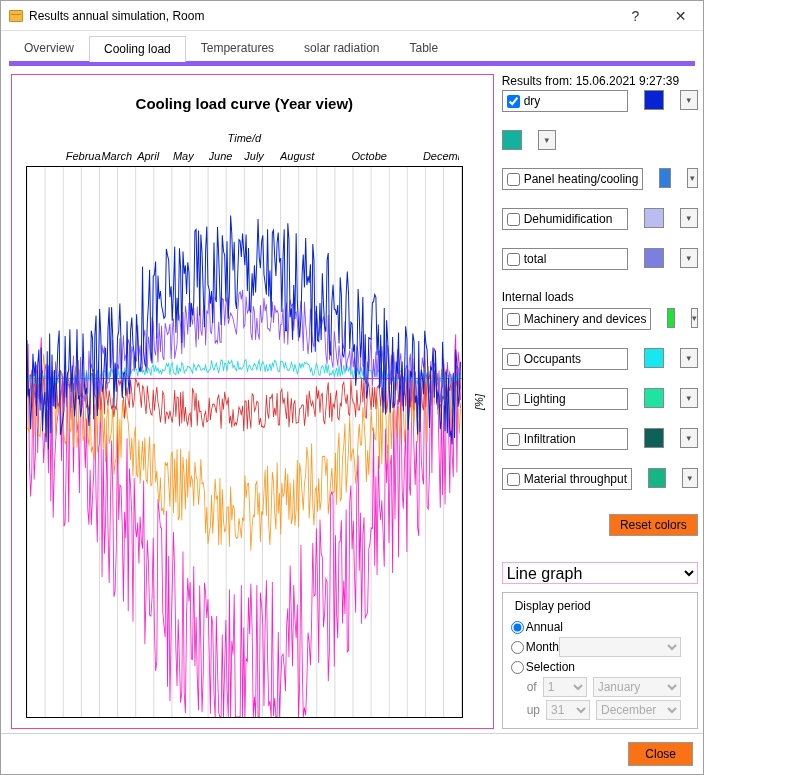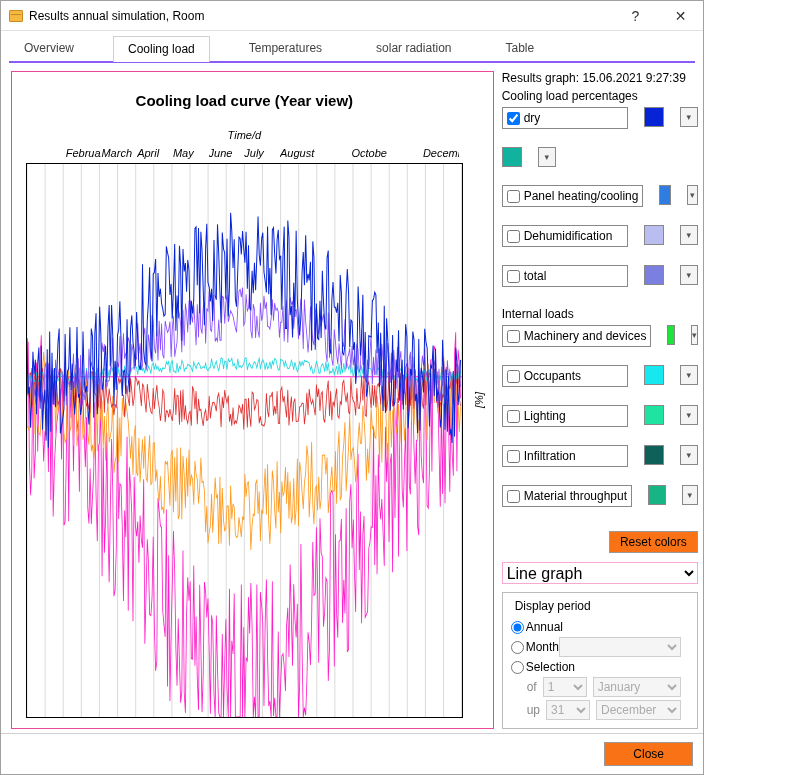--- a/index.html
+++ b/index.html
@@ -4,21 +4,21 @@
 <style>
   * { box-sizing: border-box; font-family: "Segoe UI", Tahoma, sans-serif; }
   body { margin: 0; background: #fff; }
   .window { width: 704px; height: 775px; border: 1px solid #a0a0a0; display: flex; flex-direction: column; background: #fff; position: relative; }
   .titlebar { height: 30px; display: flex; align-items: center; padding: 0 0 0 8px; border-bottom: 1px solid #e0e0e0; }
   .titlebar-icon { width: 14px; height: 12px; background: #f5b942; border: 1px solid #c78a1f; margin-right: 6px; border-radius: 1px; position: relative; }
   .titlebar-icon::before { content:""; position:absolute; left:1px; right:1px; top:3px; height:1px; background:#c78a1f; }
   .titlebar-text { font-size: 12px; color: #000; flex: 1; }
   .winbtn { width: 45px; height: 28px; display: flex; align-items: center; justify-content: center; font-size: 14px; color: #333; }
 
-  .tabs { display: flex; border-bottom: 2px solid #8b5cf6; margin: 4px 8px 0 8px; gap: 24px; }
+  .tabs { display: flex; border-bottom: 5px solid #8b5cf6; margin: 4px 8px 0 8px; }
   .tab { padding: 5px 14px 6px 14px; font-size: 12px; color: #444; border: 1px solid transparent; border-bottom: none; cursor: pointer; }
   .tab.active { border-color: #d0d0d0; background: #fff; position: relative; top: 1px; color: #000; }
 
   .body { flex: 1; display: flex; padding: 8px 10px 4px 10px; gap: 8px; overflow: hidden; }
   .chart-wrap { flex: 1; border: 1px solid #ec4899; background: #fff; position: relative; padding: 10px 30px 10px 14px; display: flex; flex-direction: column; }
   .chart-title { text-align: center; font-size: 15px; font-weight: bold; margin: 10px 0 20px 0; }
   .axis-top-label { text-align: center; font-size: 11px; font-style: italic; margin-bottom: 6px; }
   .month-row { display: flex; font-size: 11px; font-style: italic; padding: 0 4px 4px 4px; }
   .month-row span { flex: 1; text-align: left; white-space: nowrap; overflow: hidden; }
   .month-row span.hide { visibility: hidden; }
@@ -42,21 +42,21 @@
   .fieldset { border: 1px solid #bbb; margin-top: 8px; padding: 6px 16px 8px 8px; }
   .fieldset-title { font-size: 12px; margin: -12px 0 4px 0; background: #fff; display: inline-block; padding: 0 4px; }
   .radio-row { display: flex; align-items: center; font-size: 12px; margin: 3px 0; }
   .radio-row input[type=radio] { margin: 0 2px 0 0; }
   .mini-select { height: 20px; border: 1px solid #bbb; font-size: 12px; background: #f2f2f2; color: #888; }
   .mini-select.narrow { width: 44px; }
   .mini-select.wide { flex: 1; min-width: 80px; }
   .ofup { display: flex; align-items: center; gap: 6px; margin: 3px 0 0 16px; font-size: 12px; color: #888; }
 
   .footer { border-top: 1px solid #d0d0d0; padding: 8px 10px; display: flex; justify-content: flex-end; }
-  .footer .btn { padding: 4px 28px; }
+  .footer .btn { padding: 4px 16px; }
 </style>
 </head>
 <body>
 
 <div class="window">
 
   <div class="titlebar">
     <div class="titlebar-icon"></div>
     <div class="titlebar-text">Results annual simulation, Room</div>
     <div class="winbtn">?</div>
@@ -124,25 +124,24 @@
             <path d="M 0 200 L 0.0 202.6 L 1.4 205.1 L 2.8 196.4 L 4.3 202.4 L 5.7 197.8 L 7.1 194.7 L 8.5 204.6 L 10.0 203.2 L 11.4 196.1 L 12.8 204.1 L 14.2 204.3 L 15.7 195.6 L 17.1 196.0 L 18.5 196.0 L 19.9 200.0 L 21.4 199.2 L 22.8 197.5 L 24.2 204.4 L 25.6 196.7 L 27.1 203.6 L 28.5 203.8 L 29.9 195.6 L 31.3 197.3 L 32.8 205.3 L 34.2 202.9 L 35.6 197.8 L 37.0 203.8 L 38.5 201.4 L 39.9 200.0 L 41.3 194.3 L 42.7 198.4 L 44.2 198.8 L 45.6 195.7 L 47.0 200.6 L 48.4 201.3 L 49.9 203.3 L 51.3 203.3 L 52.7 202.5 L 54.1 199.8 L 55.6 201.2 L 57.0 197.3 L 58.4 204.3 L 59.8 201.6 L 61.3 192.9 L 62.7 199.9 L 64.1 199.2 L 65.5 196.1 L 67.0 193.5 L 68.4 201.3 L 69.8 202.0 L 71.2 192.0 L 72.7 202.6 L 74.1 193.6 L 75.5 202.6 L 76.9 198.4 L 78.4 201.9 L 79.8 196.3 L 81.2 195.4 L 82.6 197.9 L 84.1 191.9 L 85.5 200.9 L 86.9 200.6 L 88.3 196.6 L 89.8 197.6 L 91.2 192.9 L 92.6 193.3 L 94.0 192.8 L 95.5 193.9 L 96.9 201.0 L 98.3 193.3 L 99.7 198.6 L 101.2 190.7 L 102.6 194.1 L 104.0 190.0 L 105.4 193.4 L 106.8 190.3 L 108.3 199.1 L 109.7 192.2 L 111.1 200.9 L 112.5 196.9 L 114.0 194.0 L 115.4 196.8 L 116.8 190.4 L 118.2 193.8 L 119.7 197.0 L 121.1 198.6 L 122.5 198.7 L 123.9 196.7 L 125.4 192.4 L 126.8 191.5 L 128.2 190.7 L 129.6 191.0 L 131.1 191.4 L 132.5 198.0 L 133.9 189.2 L 135.3 193.4 L 136.8 189.7 L 138.2 194.2 L 139.6 192.3 L 141.0 196.8 L 142.5 188.8 L 143.9 195.3 L 145.3 190.2 L 146.7 192.2 L 148.2 197.3 L 149.6 189.0 L 151.0 187.2 L 152.4 193.4 L 153.9 188.2 L 155.3 192.9 L 156.7 190.4 L 158.1 194.7 L 159.6 192.4 L 161.0 195.5 L 162.4 191.6 L 163.8 192.5 L 165.3 191.7 L 166.7 185.9 L 168.1 188.3 L 169.5 185.9 L 171.0 196.5 L 172.4 186.9 L 173.8 185.1 L 175.2 194.5 L 176.7 195.1 L 178.1 196.3 L 179.5 186.9 L 180.9 196.0 L 182.4 190.6 L 183.8 192.7 L 185.2 184.7 L 186.6 186.9 L 188.1 194.8 L 189.5 192.0 L 190.9 192.3 L 192.3 188.3 L 193.8 189.1 L 195.2 189.7 L 196.6 192.1 L 198.0 194.8 L 199.5 186.1 L 200.9 189.4 L 202.3 192.3 L 203.7 188.6 L 205.2 187.0 L 206.6 188.5 L 208.0 192.1 L 209.4 191.9 L 210.8 190.4 L 212.3 191.7 L 213.7 187.3 L 215.1 193.0 L 216.5 194.3 L 218.0 192.0 L 219.4 191.2 L 220.8 182.9 L 222.2 189.1 L 223.7 192.2 L 225.1 188.6 L 226.5 185.6 L 227.9 191.0 L 229.4 194.3 L 230.8 188.4 L 232.2 182.4 L 233.6 183.1 L 235.1 192.7 L 236.5 185.5 L 237.9 185.9 L 239.3 193.3 L 240.8 183.4 L 242.2 185.8 L 243.6 185.2 L 245.0 182.9 L 246.5 189.7 L 247.9 187.6 L 249.3 191.2 L 250.7 192.6 L 252.2 183.3 L 253.6 191.1 L 255.0 189.6 L 256.4 191.5 L 257.9 189.8 L 259.3 187.6 L 260.7 182.9 L 262.1 182.2 L 263.6 193.7 L 265.0 188.8 L 266.4 187.3 L 267.8 190.8 L 269.3 192.1 L 270.7 188.1 L 272.1 186.0 L 273.5 187.7 L 275.0 191.7 L 276.4 186.2 L 277.8 182.7 L 279.2 192.9 L 280.7 186.4 L 282.1 184.0 L 283.5 186.8 L 284.9 193.7 L 286.4 186.8 L 287.8 192.5 L 289.2 191.1 L 290.6 185.9 L 292.1 192.8 L 293.5 185.4 L 294.9 188.4 L 296.3 182.9 L 297.8 183.9 L 299.2 189.3 L 300.6 193.7 L 302.0 193.3 L 303.5 183.6 L 304.9 184.2 L 306.3 184.8 L 307.7 190.2 L 309.2 185.4 L 310.6 189.4 L 312.0 192.2 L 313.4 192.3 L 314.8 190.0 L 316.3 184.6 L 317.7 187.9 L 319.1 193.6 L 320.5 186.3 L 322.0 191.2 L 323.4 195.3 L 324.8 192.4 L 326.2 185.3 L 327.7 190.0 L 329.1 185.9 L 330.5 189.0 L 331.9 184.7 L 333.4 185.8 L 334.8 185.4 L 336.2 186.5 L 337.6 187.0 L 339.1 193.6 L 340.5 190.3 L 341.9 196.7 L 343.3 196.4 L 344.8 191.2 L 346.2 185.6 L 347.6 189.0 L 349.0 196.1 L 350.5 197.0 L 351.9 190.2 L 353.3 188.0 L 354.7 189.7 L 356.2 195.2 L 357.6 185.9 L 359.0 194.8 L 360.4 186.8 L 361.9 196.9 L 363.3 195.2 L 364.7 196.2 L 366.1 192.0 L 367.6 198.1 L 369.0 194.2 L 370.4 190.0 L 371.8 198.2 L 373.3 188.0 L 374.7 198.1 L 376.1 190.8 L 377.5 196.4 L 379.0 187.3 L 380.4 194.7 L 381.8 190.6 L 383.2 188.4 L 384.7 193.0 L 386.1 189.4 L 387.5 196.6 L 388.9 192.6 L 390.4 199.9 L 391.8 194.8 L 393.2 188.6 L 394.6 193.2 L 396.1 190.0 L 397.5 200.0 L 398.9 200.1 L 400.3 189.3 L 401.8 197.7 L 403.2 191.7 L 404.6 199.6 L 406.0 200.8 L 407.5 199.0 L 408.9 191.9 L 410.3 192.2 L 411.7 193.0 L 413.2 197.3 L 414.6 191.0 L 416.0 192.7 L 417.4 198.6 L 418.8 192.1 L 420.3 193.1 L 421.7 191.0 L 423.1 190.6 L 424.5 201.1 L 426.0 193.4 L 427.4 193.5 L 428.8 199.9 L 430.2 200.8 L 431.7 195.7 L 433.1 196.3 L 434.5 196.3 L 435.9 192.3 L 437.4 197.5 L 438.8 198.8 L 440.2 202.2 L 441.6 198.3 L 443.1 203.3 L 444.5 196.5 L 445.9 193.8 L 447.3 192.8 L 448.8 194.1 L 450.2 203.0 L 451.6 198.3 L 453.0 202.1 L 454.5 196.8 L 455.9 202.8 L 457.3 203.4 L 458.7 194.4 L 460.2 201.4 L 461.6 193.1 L 463.0 202.6 L 464.4 201.0 L 465.9 202.1 L 467.3 204.5 L 468.7 196.5 L 470.1 201.5 L 471.6 195.1 L 473.0 195.1 L 474.4 198.2 L 475.8 193.4 L 477.3 203.8 L 478.7 199.3 L 480.1 194.4 L 481.5 193.4 L 483.0 199.7 L 484.4 205.0 L 485.8 195.0 L 487.2 194.4 L 488.7 196.3 L 490.1 203.7 L 491.5 202.5 L 492.9 199.3 L 494.4 202.4 L 495.8 195.0 L 497.2 197.0 L 498.6 198.0 L 500.1 202.8 L 501.5 196.4 L 502.9 197.7 L 504.3 196.9 L 505.8 204.4 L 507.2 196.4 L 508.6 196.4 L 510.0 204.1 L 511.5 201.2 L 512.9 196.2 L 514.3 202.5 L 515.7 194.9 L 517.2 203.4 L 518.6 194.6" fill="none" stroke="#25d8e0" stroke-width="1"></path>
             <path d="M 0 200 L 0.0 214.8 L 1.4 200.8 L 2.8 219.9 L 4.3 206.7 L 5.7 191.8 L 7.1 207.7 L 8.5 211.1 L 10.0 221.7 L 11.4 227.4 L 12.8 207.2 L 14.2 219.6 L 15.7 208.3 L 17.1 224.2 L 18.5 214.9 L 19.9 229.4 L 21.4 191.2 L 22.8 186.5 L 24.2 220.0 L 25.6 187.4 L 27.1 213.7 L 28.5 209.3 L 29.9 192.0 L 31.3 225.7 L 32.8 226.4 L 34.2 184.0 L 35.6 201.6 L 37.0 200.4 L 38.5 192.8 L 39.9 220.5 L 41.3 210.6 L 42.7 197.4 L 44.2 211.8 L 45.6 186.1 L 47.0 227.1 L 48.4 204.4 L 49.9 206.1 L 51.3 211.0 L 52.7 227.7 L 54.1 199.7 L 55.6 178.3 L 57.0 210.7 L 58.4 196.2 L 59.8 208.1 L 61.3 182.6 L 62.7 224.6 L 64.1 179.6 L 65.5 222.6 L 67.0 214.2 L 68.4 222.0 L 69.8 210.0 L 71.2 194.1 L 72.7 214.4 L 74.1 173.7 L 75.5 193.5 L 76.9 186.1 L 78.4 193.1 L 79.8 191.6 L 81.2 216.1 L 82.6 197.2 L 84.1 217.6 L 85.5 183.7 L 86.9 215.4 L 88.3 200.5 L 89.8 168.1 L 91.2 176.6 L 92.6 169.6 L 94.0 198.4 L 95.5 210.1 L 96.9 204.1 L 98.3 203.7 L 99.7 195.1 L 101.2 183.1 L 102.6 163.3 L 104.0 210.7 L 105.4 185.8 L 106.8 206.3 L 108.3 186.2 L 109.7 191.4 L 111.1 161.9 L 112.5 200.6 L 114.0 179.0 L 115.4 159.2 L 116.8 183.2 L 118.2 177.8 L 119.7 177.5 L 121.1 163.1 L 122.5 167.0 L 123.9 195.9 L 125.4 169.5 L 126.8 175.7 L 128.2 193.6 L 129.6 181.5 L 131.1 183.2 L 132.5 149.7 L 133.9 178.4 L 135.3 168.6 L 136.8 193.5 L 138.2 189.3 L 139.6 161.0 L 141.0 154.0 L 142.5 193.4 L 143.9 189.7 L 145.3 160.5 L 146.7 169.9 L 148.2 183.7 L 149.6 142.1 L 151.0 147.8 L 152.4 172.4 L 153.9 178.0 L 155.3 156.5 L 156.7 184.8 L 158.1 147.4 L 159.6 175.0 L 161.0 150.1 L 162.4 179.5 L 163.8 182.6 L 165.3 147.6 L 166.7 153.3 L 168.1 158.3 L 169.5 156.2 L 171.0 148.2 L 172.4 181.5 L 173.8 155.4 L 175.2 143.2 L 176.7 181.2 L 178.1 174.1 L 179.5 167.5 L 180.9 136.6 L 182.4 141.6 L 183.8 150.4 L 185.2 176.9 L 186.6 137.1 L 188.1 170.9 L 189.5 131.3 L 190.9 139.7 L 192.3 158.3 L 193.8 128.9 L 195.2 128.5 L 196.6 141.6 L 198.0 148.9 L 199.5 132.9 L 200.9 150.2 L 202.3 170.5 L 203.7 131.8 L 205.2 163.1 L 206.6 122.8 L 208.0 154.6 L 209.4 159.5 L 210.8 135.0 L 212.3 130.3 L 213.7 168.7 L 215.1 136.3 L 216.5 138.2 L 218.0 119.6 L 219.4 155.9 L 220.8 157.3 L 222.2 141.7 L 223.7 122.9 L 225.1 167.0 L 226.5 163.9 L 227.9 166.5 L 229.4 146.3 L 230.8 165.5 L 232.2 165.8 L 233.6 124.4 L 235.1 125.6 L 236.5 150.1 L 237.9 130.5 L 239.3 123.4 L 240.8 148.4 L 242.2 143.7 L 243.6 138.1 L 245.0 140.1 L 246.5 143.3 L 247.9 148.8 L 249.3 154.1 L 250.7 158.3 L 252.2 134.8 L 253.6 119.8 L 255.0 118.0 L 256.4 125.1 L 257.9 116.2 L 259.3 151.5 L 260.7 149.0 L 262.1 122.5 L 263.6 138.0 L 265.0 135.5 L 266.4 117.9 L 267.8 156.7 L 269.3 164.0 L 270.7 131.7 L 272.1 136.7 L 273.5 163.5 L 275.0 142.8 L 276.4 157.1 L 277.8 163.2 L 279.2 130.5 L 280.7 147.3 L 282.1 142.3 L 283.5 124.0 L 284.9 136.2 L 286.4 129.9 L 287.8 152.4 L 289.2 153.1 L 290.6 155.2 L 292.1 144.9 L 293.5 127.2 L 294.9 147.4 L 296.3 130.7 L 297.8 137.5 L 299.2 135.6 L 300.6 138.9 L 302.0 163.4 L 303.5 149.0 L 304.9 148.7 L 306.3 133.9 L 307.7 166.8 L 309.2 139.2 L 310.6 128.2 L 312.0 168.1 L 313.4 139.7 L 314.8 125.5 L 316.3 132.1 L 317.7 129.2 L 319.1 154.9 L 320.5 138.0 L 322.0 137.0 L 323.4 145.6 L 324.8 164.8 L 326.2 142.1 L 327.7 126.7 L 329.1 141.9 L 330.5 173.9 L 331.9 127.5 L 333.4 148.3 L 334.8 161.4 L 336.2 177.1 L 337.6 163.2 L 339.1 133.7 L 340.5 154.6 L 341.9 165.8 L 343.3 170.2 L 344.8 139.2 L 346.2 135.2 L 347.6 149.8 L 349.0 160.2 L 350.5 150.6 L 351.9 151.9 L 353.3 146.5 L 354.7 141.2 L 356.2 155.4 L 357.6 177.5 L 359.0 186.1 L 360.4 139.7 L 361.9 182.2 L 363.3 164.4 L 364.7 183.9 L 366.1 189.8 L 367.6 155.4 L 369.0 167.1 L 370.4 179.5 L 371.8 188.3 L 373.3 168.5 L 374.7 180.5 L 376.1 192.1 L 377.5 167.2 L 379.0 171.9 L 380.4 146.0 L 381.8 192.5 L 383.2 182.8 L 384.7 179.2 L 386.1 173.4 L 387.5 192.5 L 388.9 170.9 L 390.4 189.2 L 391.8 180.1 L 393.2 200.2 L 394.6 169.0 L 396.1 174.8 L 397.5 196.2 L 398.9 192.0 L 400.3 155.6 L 401.8 188.3 L 403.2 187.3 L 404.6 201.9 L 406.0 205.4 L 407.5 184.0 L 408.9 192.7 L 410.3 176.7 L 411.7 161.5 L 413.2 207.2 L 414.6 181.6 L 416.0 198.7 L 417.4 174.5 L 418.8 198.9 L 420.3 174.9 L 421.7 173.9 L 423.1 208.1 L 424.5 169.3 L 426.0 184.5 L 427.4 188.1 L 428.8 210.9 L 430.2 185.4 L 431.7 168.3 L 433.1 179.1 L 434.5 205.9 L 435.9 177.6 L 437.4 202.8 L 438.8 175.0 L 440.2 195.4 L 441.6 211.3 L 443.1 172.0 L 444.5 200.7 L 445.9 183.8 L 447.3 176.0 L 448.8 222.8 L 450.2 199.4 L 451.6 216.1 L 453.0 190.7 L 454.5 187.3 L 455.9 221.6 L 457.3 183.7 L 458.7 176.6 L 460.2 221.6 L 461.6 180.9 L 463.0 196.5 L 464.4 195.2 L 465.9 211.5 L 467.3 226.2 L 468.7 221.7 L 470.1 204.7 L 471.6 194.8 L 473.0 180.1 L 474.4 189.5 L 475.8 181.5 L 477.3 199.7 L 478.7 195.2 L 480.1 215.4 L 481.5 209.6 L 483.0 200.9 L 484.4 225.8 L 485.8 188.9 L 487.2 185.9 L 488.7 191.8 L 490.1 216.9 L 491.5 229.2 L 492.9 192.5 L 494.4 222.8 L 495.8 210.0 L 497.2 207.1 L 498.6 185.6 L 500.1 207.5 L 501.5 214.8 L 502.9 184.5 L 504.3 200.9 L 505.8 194.8 L 507.2 198.7 L 508.6 219.3 L 510.0 226.2 L 511.5 207.4 L 512.9 191.9 L 514.3 188.1 L 515.7 189.7 L 517.2 197.8 L 518.6 209.8" fill="none" stroke="#8a4dff" stroke-width="1"></path>
             <path d="M 0 200 L 0.0 163.8 L 1.4 216.2 L 2.8 209.5 L 4.3 247.9 L 5.7 219.9 L 7.1 176.5 L 8.5 197.7 L 10.0 184.0 L 11.4 235.4 L 12.8 187.4 L 14.2 172.6 L 15.7 230.2 L 17.1 171.0 L 18.5 249.9 L 19.9 225.0 L 21.4 212.7 L 22.8 260.2 L 24.2 174.2 L 25.6 266.8 L 27.1 157.4 L 28.5 251.7 L 29.9 177.4 L 31.3 225.9 L 32.8 191.9 L 34.2 228.6 L 35.6 199.7 L 37.0 168.9 L 38.5 154.7 L 39.9 253.2 L 41.3 246.8 L 42.7 239.7 L 44.2 230.3 L 45.6 159.8 L 47.0 217.9 L 48.4 195.3 L 49.9 192.1 L 51.3 153.5 L 52.7 212.4 L 54.1 187.8 L 55.6 220.6 L 57.0 235.8 L 58.4 211.2 L 59.8 153.4 L 61.3 219.5 L 62.7 216.4 L 64.1 236.0 L 65.5 227.8 L 67.0 157.5 L 68.4 202.7 L 69.8 214.9 L 71.2 208.8 L 72.7 227.5 L 74.1 244.9 L 75.5 214.4 L 76.9 154.8 L 78.4 162.0 L 79.8 238.5 L 81.2 158.6 L 82.6 140.4 L 84.1 235.3 L 85.5 193.1 L 86.9 134.2 L 88.3 158.9 L 89.8 212.5 L 91.2 207.6 L 92.6 183.5 L 94.0 170.9 L 95.5 204.9 L 96.9 153.3 L 98.3 132.6 L 99.7 190.1 L 101.2 132.5 L 102.6 161.8 L 104.0 227.4 L 105.4 185.1 L 106.8 212.5 L 108.3 161.1 L 109.7 155.5 L 111.1 129.0 L 112.5 165.2 L 114.0 217.8 L 115.4 195.4 L 116.8 194.1 L 118.2 216.2 L 119.7 145.9 L 121.1 201.7 L 122.5 214.7 L 123.9 154.8 L 125.4 142.4 L 126.8 167.7 L 128.2 176.1 L 129.6 190.2 L 131.1 139.3 L 132.5 164.0 L 133.9 189.5 L 135.3 193.6 L 136.8 182.8 L 138.2 94.2 L 139.6 174.8 L 141.0 186.5 L 142.5 188.7 L 143.9 147.2 L 145.3 129.4 L 146.7 97.1 L 148.2 174.8 L 149.6 185.7 L 151.0 103.5 L 152.4 101.9 L 153.9 89.4 L 155.3 162.2 L 156.7 102.6 L 158.1 124.9 L 159.6 117.3 L 161.0 131.1 L 162.4 136.2 L 163.8 143.0 L 165.3 141.6 L 166.7 77.5 L 168.1 83.4 L 169.5 88.3 L 171.0 123.1 L 172.4 112.8 L 173.8 145.3 L 175.2 117.0 L 176.7 75.3 L 178.1 156.8 L 179.5 123.6 L 180.9 145.0 L 182.4 76.9 L 183.8 96.8 L 185.2 166.3 L 186.6 80.0 L 188.1 101.0 L 189.5 93.1 L 190.9 120.0 L 192.3 90.2 L 193.8 99.8 L 195.2 151.2 L 196.6 128.7 L 198.0 140.4 L 199.5 127.8 L 200.9 60.6 L 202.3 59.2 L 203.7 114.0 L 205.2 60.1 L 206.6 140.4 L 208.0 63.8 L 209.4 81.4 L 210.8 118.0 L 212.3 151.5 L 213.7 78.6 L 215.1 56.2 L 216.5 111.3 L 218.0 115.9 L 219.4 129.3 L 220.8 117.4 L 222.2 147.5 L 223.7 71.5 L 225.1 123.8 L 226.5 127.6 L 227.9 56.8 L 229.4 84.8 L 230.8 120.3 L 232.2 149.4 L 233.6 64.5 L 235.1 79.8 L 236.5 83.5 L 237.9 127.1 L 239.3 70.2 L 240.8 143.4 L 242.2 116.8 L 243.6 45.8 L 245.0 63.1 L 246.5 97.8 L 247.9 70.7 L 249.3 126.8 L 250.7 134.1 L 252.2 99.0 L 253.6 68.7 L 255.0 70.0 L 256.4 85.0 L 257.9 63.0 L 259.3 79.7 L 260.7 92.8 L 262.1 63.8 L 263.6 117.3 L 265.0 76.5 L 266.4 135.3 L 267.8 137.0 L 269.3 100.4 L 270.7 121.6 L 272.1 92.9 L 273.5 118.6 L 275.0 87.0 L 276.4 49.3 L 277.8 85.3 L 279.2 95.6 L 280.7 70.2 L 282.1 64.6 L 283.5 101.5 L 284.9 109.9 L 286.4 120.7 L 287.8 58.9 L 289.2 122.4 L 290.6 97.8 L 292.1 142.0 L 293.5 62.1 L 294.9 59.9 L 296.3 85.0 L 297.8 103.0 L 299.2 71.4 L 300.6 62.0 L 302.0 89.2 L 303.5 86.3 L 304.9 137.1 L 306.3 85.1 L 307.7 58.9 L 309.2 154.6 L 310.6 154.6 L 312.0 53.2 L 313.4 68.6 L 314.8 142.1 L 316.3 133.5 L 317.7 163.2 L 319.1 111.6 L 320.5 143.8 L 322.0 62.7 L 323.4 127.3 L 324.8 148.4 L 326.2 161.2 L 327.7 143.4 L 329.1 101.5 L 330.5 82.8 L 331.9 114.0 L 333.4 67.1 L 334.8 111.6 L 336.2 103.3 L 337.6 109.5 L 339.1 92.0 L 340.5 175.4 L 341.9 72.8 L 343.3 88.0 L 344.8 174.6 L 346.2 131.1 L 347.6 163.8 L 349.0 164.9 L 350.5 128.7 L 351.9 163.5 L 353.3 100.5 L 354.7 129.6 L 356.2 151.3 L 357.6 155.7 L 359.0 88.1 L 360.4 81.4 L 361.9 174.5 L 363.3 178.3 L 364.7 127.9 L 366.1 111.1 L 367.6 134.4 L 369.0 135.0 L 370.4 139.7 L 371.8 130.5 L 373.3 166.8 L 374.7 104.4 L 376.1 120.7 L 377.5 177.5 L 379.0 179.3 L 380.4 169.3 L 381.8 121.3 L 383.2 98.8 L 384.7 120.4 L 386.1 172.3 L 387.5 146.8 L 388.9 148.2 L 390.4 174.7 L 391.8 167.6 L 393.2 206.7 L 394.6 192.6 L 396.1 115.3 L 397.5 140.2 L 398.9 180.1 L 400.3 164.1 L 401.8 122.9 L 403.2 201.6 L 404.6 158.1 L 406.0 218.8 L 407.5 211.0 L 408.9 161.5 L 410.3 162.2 L 411.7 162.6 L 413.2 128.4 L 414.6 127.2 L 416.0 120.6 L 417.4 123.1 L 418.8 178.0 L 420.3 149.0 L 421.7 209.7 L 423.1 158.6 L 424.5 202.0 L 426.0 232.2 L 427.4 133.4 L 428.8 233.9 L 430.2 145.0 L 431.7 166.4 L 433.1 198.7 L 434.5 232.1 L 435.9 211.8 L 437.4 160.7 L 438.8 227.7 L 440.2 223.8 L 441.6 183.9 L 443.1 196.0 L 444.5 156.4 L 445.9 222.5 L 447.3 201.0 L 448.8 184.0 L 450.2 230.8 L 451.6 197.1 L 453.0 150.6 L 454.5 162.8 L 455.9 248.4 L 457.3 230.4 L 458.7 192.7 L 460.2 198.9 L 461.6 157.5 L 463.0 164.8 L 464.4 222.9 L 465.9 216.2 L 467.3 253.0 L 468.7 164.5 L 470.1 250.6 L 471.6 191.7 L 473.0 198.0 L 474.4 214.8 L 475.8 154.9 L 477.3 167.3 L 478.7 173.0 L 480.1 206.9 L 481.5 246.8 L 483.0 189.4 L 484.4 191.7 L 485.8 170.6 L 487.2 218.1 L 488.7 173.6 L 490.1 222.8 L 491.5 213.3 L 492.9 216.7 L 494.4 247.6 L 495.8 239.2 L 497.2 165.2 L 498.6 199.2 L 500.1 249.9 L 501.5 193.3 L 502.9 251.7 L 504.3 199.6 L 505.8 255.0 L 507.2 249.4 L 508.6 262.4 L 510.0 194.6 L 511.5 256.2 L 512.9 172.6 L 514.3 186.3 L 515.7 226.6 L 517.2 214.2 L 518.6 184.2" fill="none" stroke="#0623d6" stroke-width="1.2"></path>
           </svg>
       </div>
       <div class="y-label">[%]</div>
     </div>
 
     <div class="side">
       <div class="side-row">
-        <span>Results graph:</span>
+        <span>Results from:</span>
         <span>15.06.2021 9:27:39</span>
       </div>
 
-      <div class="group-label">Cooling load percentages</div>
       <div id="cooling-list">
           <div class="legend-item">
             <label class="box">
               <input type="checkbox" checked="" style="">
               <span>dry</span>
             </label>
             <div class="swatch" style="background:#0623d6"></div>
             <div class="dd">▾</div>
           </div>
           <div class="legend-item">

